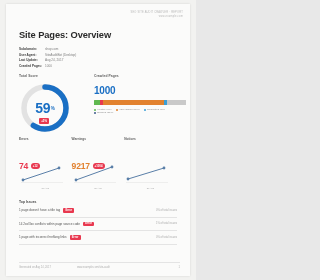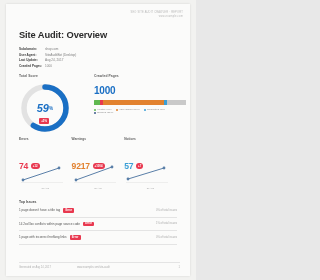--- a/index.html
+++ b/index.html
@@ -83,23 +83,22 @@
   
   .score-wrap { position: absolute; left: 13px; top: 70px; }
   .gauge { position: relative; width: 52px; height: 52px; margin-top: 4px; }
   .gauge svg { display: block; }
   .gauge-center {
     position: absolute; left: 0; top: 0;
     width: 52px; height: 52px;
     display: flex; align-items: center; justify-content: center;
   }
   .gauge-num {
-    font-size: 11px; font-weight: bold; color: #1a6fc4;
+    font-size: 14px; font-weight: bold; color: #1a6fc4;
     letter-spacing: -0.3px;
-    font-style: italic;
   }
   .gauge-pct { font-size: 4.6px; font-weight: bold; color: #1a6fc4; margin-left: 0.6px; }
   .gauge-badge {
     position: absolute;
     left: 20px; top: 36px;
     background: #e8384f;
     color: #fff;
     font-size: 2.8px;
     font-weight: bold;
     padding: 0.9px 2.2px;
@@ -212,21 +211,21 @@
 <body>
 
 <div class="page">
   <div class="sheet">
 
     <div class="brandblock">
       <div>SEO SITE AUDIT CRAWLER · REPORT</div>
       <div>www.example.com</div>
     </div>
 
-    <div class="title">Site Audit: Overview</div>
+    <div class="title">Site Pages: Overview</div>
 
     <div class="meta">
       <div class="meta-row">
         <span class="meta-k">Subdomain:</span>
         <span class="meta-v">shop.com</span>
       </div>
       <div class="meta-row">
         <span class="meta-k">User Agent:</span>
         <span class="meta-v">SiteAuditBot (Desktop)</span>
       </div>
@@ -295,24 +294,20 @@
       </div>
       <div class="metric">
         <div class="metric-label">Warnings</div>
         <div class="metric-row">
           <span class="metric-num" id="m1" style="color: rgb(226, 130, 47);">9217</span>
           <span class="metric-badge" id="b1" style="background: rgb(232, 56, 79);">+1004</span>
         </div>
       </div>
       <div class="metric">
         <div class="metric-label">Notices</div>
-        <div class="metric-row">
-          <span class="metric-num" id="m2" style="color: rgb(59, 159, 214);">57</span>
-          <span class="metric-badge" id="b2" style="background: rgb(232, 56, 79);">+7</span>
-        </div>
       </div>
     </div>
 
     <div class="sparks">
       <div class="spark">
         <svg width="46" height="22" viewBox="0 0 46 22">
           <line x1="2" y1="18.5" x2="44" y2="18.5" stroke="#e0e0e0" stroke-width="0.5"></line>
           <line x1="4" y1="16" x2="40" y2="4" stroke="#5a7fa8" stroke-width="1"></line>
           <circle cx="4" cy="16" r="1.4" fill="#5a7fa8"></circle>
           <circle cx="40" cy="4" r="1.4" fill="#5a7fa8"></circle>

